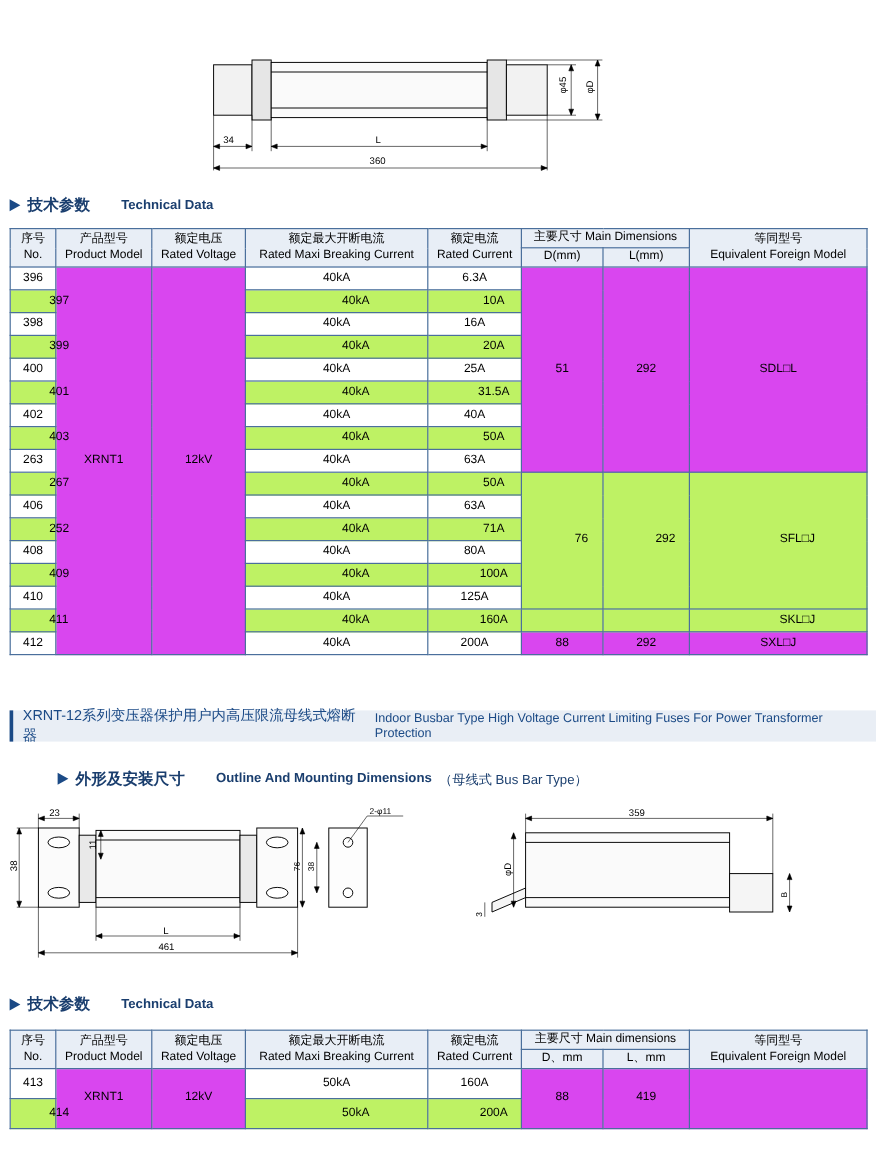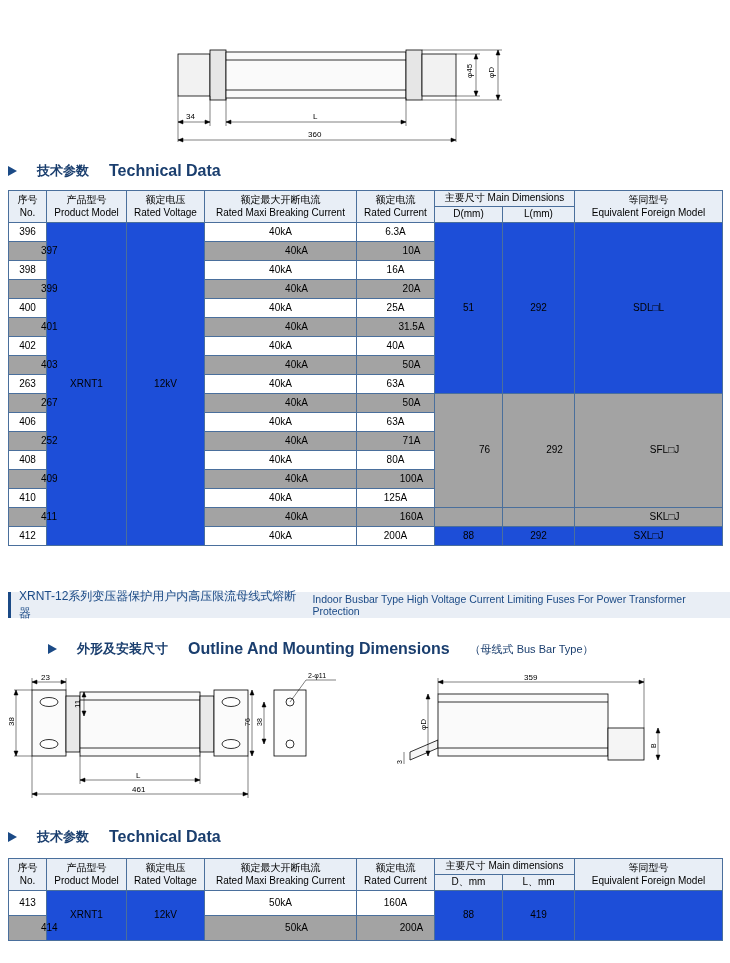--- a/index.html
+++ b/index.html
@@ -14,33 +14,33 @@
     font-size: 11px;
     color: #000000;
     position: relative;
     overflow: hidden;
   }
 
   
   .section-head {
     display: flex;
     align-items: center;
-    gap: 20px;
+    gap: 6px;
     font-size: 13px;
     color: #1a3e6e;
     font-weight: bold;
   }
   .tri {
     width: 0; height: 0;
     border-left: 9px solid #1b4a86;
     border-top: 5px solid transparent;
     border-bottom: 5px solid transparent;
   }
   .section-head .cn { font-size: 13px; }
-  .section-head .en { font-size: 16px; font-weight: bold; }
+  .section-head .en { font-size: 11px; font-weight: bold; margin-left: 20px; }
   .section-head .sub { font-size: 11px; font-weight: normal; color:#1a3e6e;}
 
   
   table.dt {
     border-collapse: collapse;
     width: 100%;
     font-size: 10px;
     table-layout: fixed;
   }
   table.dt th, table.dt td {
@@ -52,22 +52,22 @@
   }
   table.dt th {
     background: #e8eef6;
     font-weight: normal;
     height: 30px;
     font-size: 10px;
   }
   table.dt th .cn { display:block; }
   table.dt th .en { display:block; }
   table.dt td { height: 18px; }
-  tr.shade td { background: #a3a3a3; padding-left: 32px; }
-  td.plain { background: #1d4ed8; }
+  tr.shade td { background: #bef264; padding-left: 32px; }
+  td.plain { background: #d946ef; }
 
   
   .banner {
     background: #e9eef5;
     border-left: 3px solid #1b4a86;
     height: 26px;
     display: flex;
     align-items: center;
     padding-left: 8px;
     gap: 6px;

